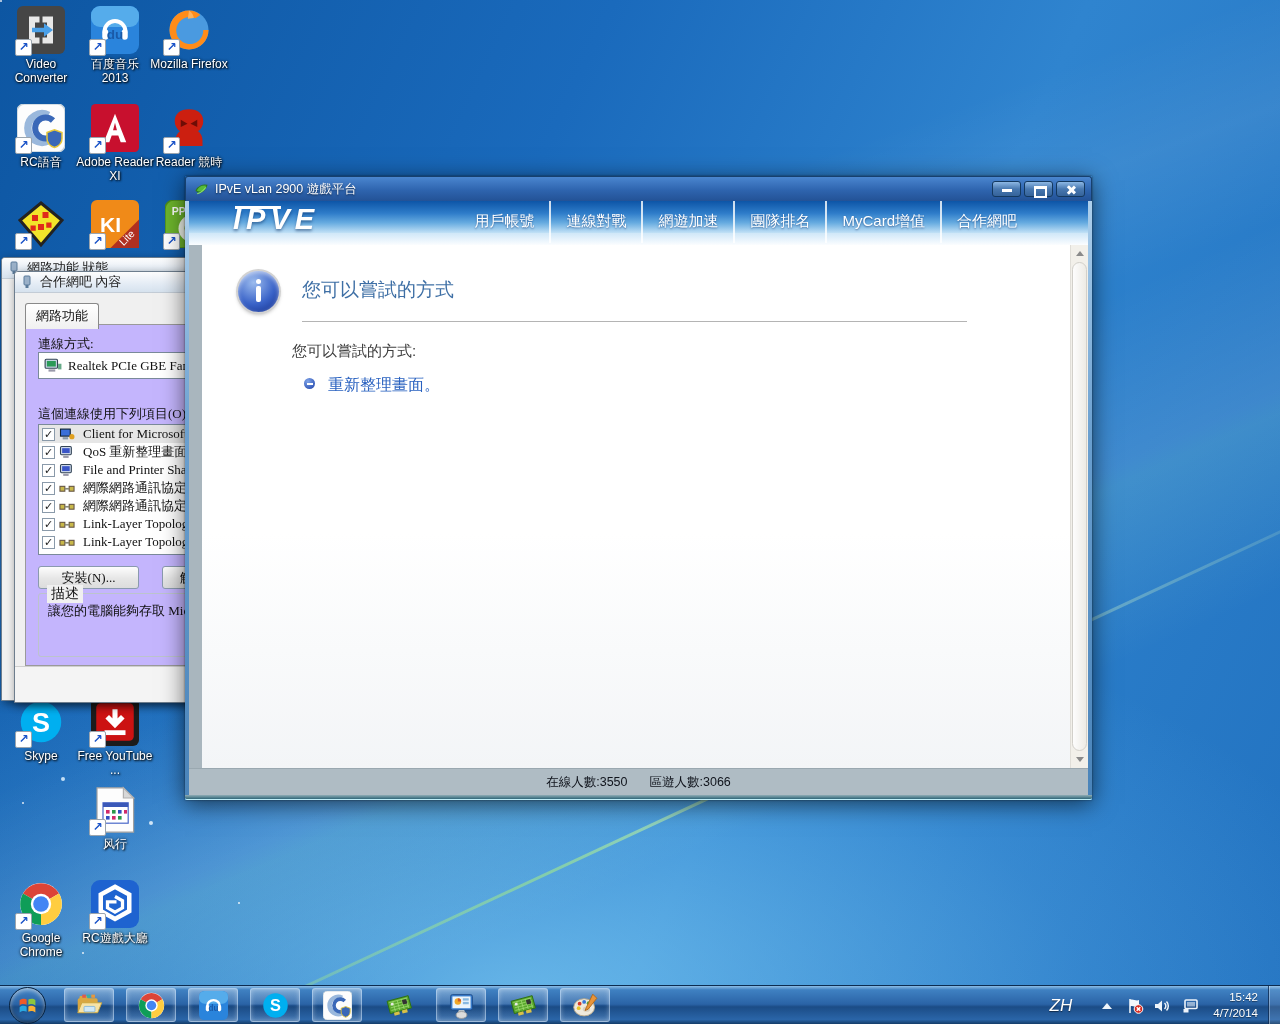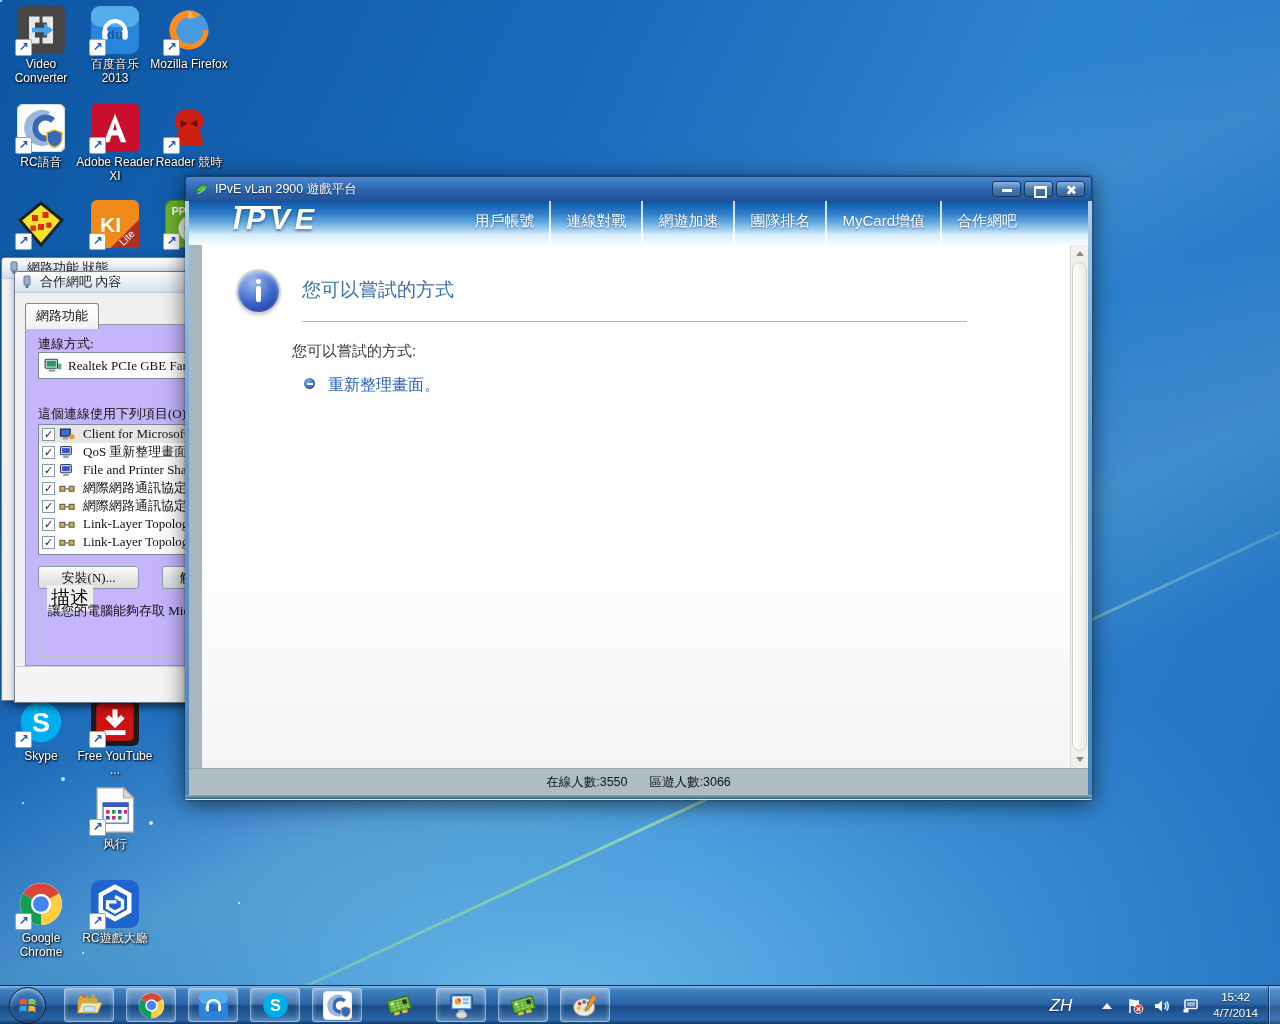--- a/index.html
+++ b/index.html
@@ -79,21 +79,21 @@
   .lb-check { width:13px; height:13px; background:#fff; border:1px solid #8a9aaa;
     font-size:11px; line-height:11px; text-align:center; color:#222; margin-right:4px; flex:none;
     font-family:"DejaVu Sans",sans-serif; }
   .lb-row svg { width:16px; height:13px; margin-right:4px; flex:none; }
   .dlg-btn { position:absolute; height:23px; background:linear-gradient(#fdfdfd,#e6e6e6 55%,#dcdcdc);
     border:1px solid #8a9aae; border-radius:3px; font-size:13px; color:#111; text-align:center;
     line-height:21px; font-family:"Liberation Serif","DejaVu Serif",serif; }
   .groupbox { position:absolute; left:12px; top:268px; width:262px; height:64px;
     border:1px solid #bcc4cc; border-radius:3px; }
   .groupbox legend,.gb-legend { position:absolute; top:-9px; left:8px; background:#f0f0f0;
-    padding:0 4px; font-size:19px; color:#111; }
+    padding:0 4px; font-size:14px; color:#111; }
   .gb-text { position:absolute; left:9px; top:8px; font-size:13px; color:#111; white-space:nowrap; }
   .dlg-footer { position:absolute; left:0; right:0; bottom:0; height:36px;
     border-top:1px solid #cfcfcf; background:#f4f4f4; }
 
   
   #main-window { position:absolute; left:185px; top:176px; width:907px; height:624px;
     z-index:50; box-shadow:0 4px 22px rgba(0,0,0,.6),0 0 2px rgba(0,0,0,.5); }
   .mw-titlebar { height:25px; display:flex; align-items:center; padding:0 6px;
     background:linear-gradient(180deg,#4a86cf,#2e64ae 55%,#235296);
     border:1px solid #17406e; border-bottom:none; border-radius:3px 3px 0 0; }
@@ -171,21 +171,21 @@
     cursor:pointer; }
   .tb-btn.frameless { border-color:transparent; background:none; box-shadow:none; }
   .tb-btn svg { width:29px; height:29px; }
   .tray { position:absolute; right:0; top:0; height:39px; display:flex; align-items:center; }
   .tray-lang { color:#fff; font-size:17px; margin-right:26px; cursor:pointer; text-shadow:0 1px 1px rgba(0,0,0,.5);font-style:italic; }
   .tray-up { width:18px; height:16px; position:relative; margin-right:10px; cursor:pointer; }
   .tray-up::after { content:""; position:absolute; left:4px; top:5px; border-left:5px solid transparent;
     border-right:5px solid transparent; border-bottom:6px solid #eef4fa; }
   .tray-ic { margin-right:9px; cursor:pointer; display:flex; }
   .tray-ic svg { width:18px; height:16px; }
-  .tray-clock { color:#fff; font-size:11.5px; text-align:center; line-height:1.35; margin:0 10px 0 6px;
+  .tray-clock { color:#fff; font-size:11.5px; text-align:right; line-height:1.35; margin:0 10px 0 6px;
     cursor:pointer; text-shadow:0 1px 1px rgba(0,0,0,.5); }
   .show-desktop { width:12px; height:39px; border-left:1px solid rgba(10,40,80,.8);
     box-shadow:inset 1px 0 0 rgba(255,255,255,.35); background:rgba(255,255,255,.10); cursor:pointer; }
 </style>
 </head>
 <body>
 
 <div id="screen" data-name="desktop">
   <div class="wp-glow" data-name="wallpaper-glow"></div>
   <div class="wp-streak s1" data-name="wallpaper-streak"></div>

